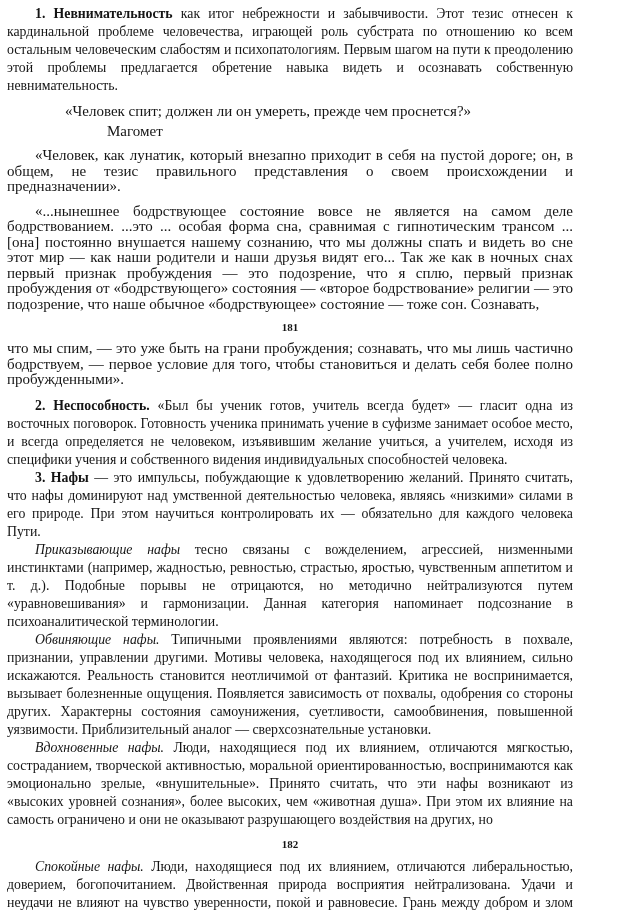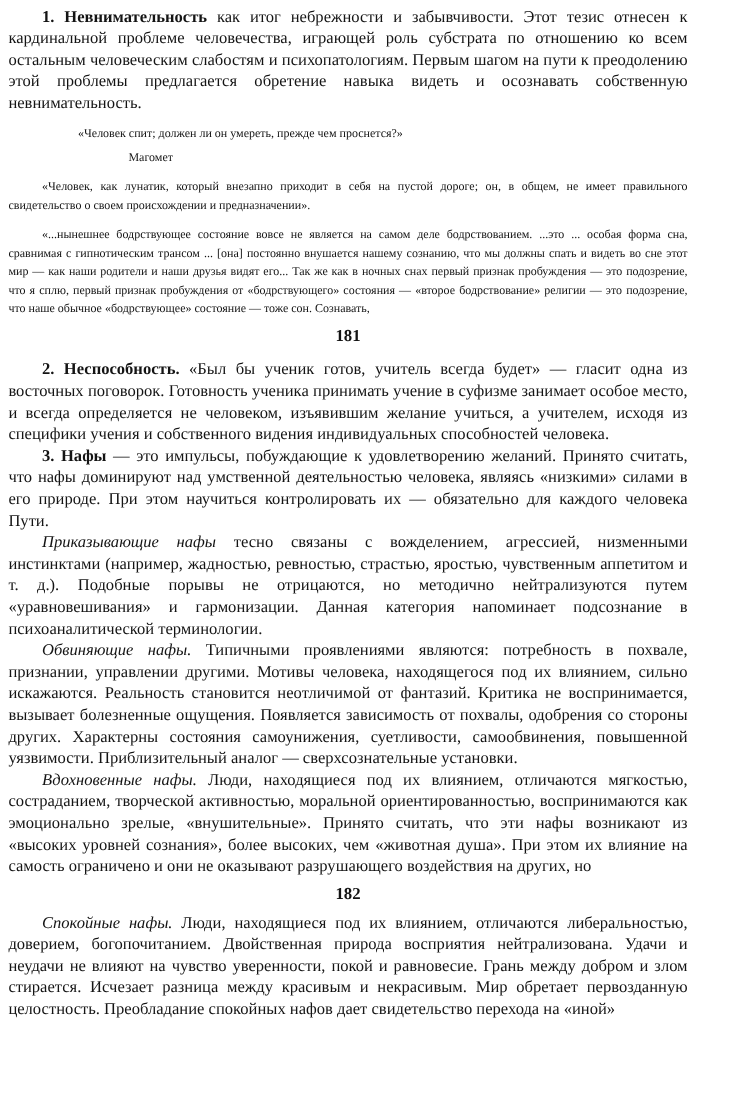--- a/index.html
+++ b/index.html
@@ -21,21 +21,21 @@
     font-size: 13.8px;
     line-height: 18px;
     text-align: justify;
   }
   p { margin: 0; }
   p.main { text-indent: 28px; }
   p.main.noindent { text-indent: 0; }
   .lead-bold { font-weight: bold; }
   .lead-italic { font-style: italic; }
   .quote {
-    font-size: 10px;
+    font-size: 15px;
     line-height: 15.5px;
   }
   .q-single {
     margin: 9px 0 0 58px;
     text-align: left;
     text-indent: 0;
   }
   .q-block {
     margin-top: 9px;
     text-indent: 28px;
@@ -46,43 +46,44 @@
     margin-top: 4px;
     text-indent: 0;
   }
   .attribution.center {
     text-align: left;
     padding-left: 100px;
   }
   .pagenum {
     text-align: center;
     font-weight: bold;
-    font-size: 14px;
+    font-size: 11px;
     line-height: 18px;
     margin: 6px 0 5px 0;
     text-indent: 0;
   }
   .para2 { margin-top: 9px; }
 </style>
 </head>
 <body>
 
 <main class="page">
 
   <p class="main"><b class="lead-bold">1. Невнимательность</b><span> как итог небрежности и забывчивости. Этот тезис отнесен к кардинальной проблеме человечества, играющей роль субстрата по отношению ко всем остальным человеческим слабостям и психопатологиям. Первым шагом на пути к преодолению этой проблемы предлагается обретение навыка видеть и осознавать собственную невнимательность.</span></p>
 
   <p class="quote q-single">«Человек спит; должен ли он умереть, прежде чем проснется?»</p>
   <p class="quote attribution center">Магомет</p>
 
-  <p class="quote q-block">«Человек, как лунатик, который внезапно приходит в себя на пустой дороге; он, в общем, не имеет правильного свидетельство о своем происхождении и предназначении».</p>
+  <p class="quote q-block">«Человек, как лунатик, который внезапно приходит в себя на пустой дороге; он, в общем, не тезис правильного представления о своем происхождении и предназначении».</p>
 
   <p class="quote q-block">«...нынешнее бодрствующее состояние вовсе не является на самом деле бодрствованием. ...это ... особая форма сна, сравнимая с гипнотическим трансом ... [она] постоянно внушается нашему сознанию, что мы должны спать и видеть во сне этот мир — как наши родители и наши друзья видят его... Так же как в ночных снах первый признак пробуждения — это подозрение, что я сплю, первый признак пробуждения от «бодрствующего» состояния — «второе бодрствование» религии — это подозрение, что наше обычное «бодрствующее» состояние — тоже сон. Сознавать,</p>
 
   <p class="pagenum">181</p>
 
+  <p class="quote q-block noindent">что мы спим, — это уже быть на грани пробуждения; сознавать, что мы лишь частично бодрствуем, — первое условие для того, чтобы становиться и делать себя более полно пробужденными».</p>
 
   <p class="main para2"><b class="lead-bold">2. Неспособность.</b><span> «Был бы ученик готов, учитель всегда будет» — гласит одна из восточных поговорок. Готовность ученика принимать учение в суфизме занимает особое место, и всегда определяется не человеком, изъявившим желание учиться, а учителем, исходя из специфики учения и собственного видения индивидуальных способностей человека.</span></p>
 
   <p class="main"><b class="lead-bold">3. Нафы</b><span> — это импульсы, побуждающие к удовлетворению желаний. Принято считать, что нафы доминируют над умственной деятельностью человека, являясь «низкими» силами в его природе. При этом научиться контролировать их — обязательно для каждого человека Пути.</span></p>
 
   <p class="main"><i class="lead-italic">Приказывающие нафы</i><span> тесно связаны с вожделением, агрессией, низменными инстинктами (например, жадностью, ревностью, страстью, яростью, чувственным аппетитом и т. д.). Подобные порывы не отрицаются, но методично нейтрализуются путем «уравновешивания» и гармонизации. Данная категория напоминает подсознание в психоаналитической терминологии.</span></p>
 
   <p class="main"><i class="lead-italic">Обвиняющие нафы.</i><span> Типичными проявлениями являются: потребность в похвале, признании, управлении другими. Мотивы человека, находящегося под их влиянием, сильно искажаются. Реальность становится неотличимой от фантазий. Критика не воспринимается, вызывает болезненные ощущения. Появляется зависимость от похвалы, одобрения со стороны других. Характерны состояния самоунижения, суетливости, самообвинения, повышенной уязвимости. Приблизительный аналог — сверхсознательные установки.</span></p>
 
   <p class="main"><i class="lead-italic">Вдохновенные нафы.</i><span> Люди, находящиеся под их влиянием, отличаются мягкостью, состраданием, творческой активностью, моральной ориентированностью, воспринимаются как эмоционально зрелые, «внушительные». Принято считать, что эти нафы возникают из «высоких уровней сознания», более высоких, чем «животная душа». При этом их влияние на самость ограничено и они не оказывают разрушающего воздействия на других, но</span></p>

